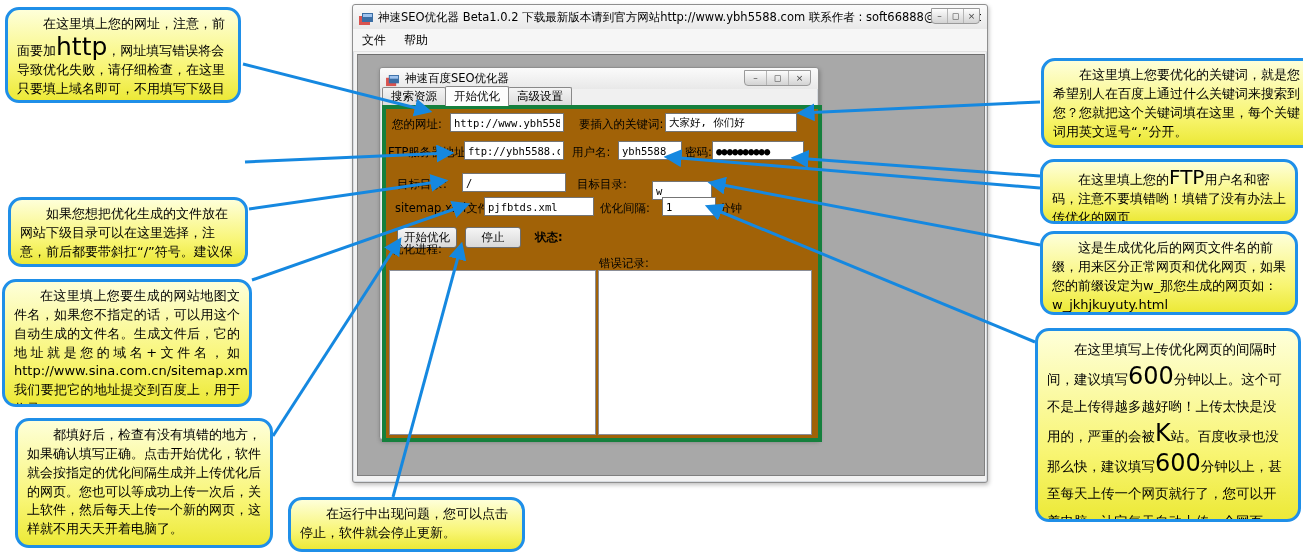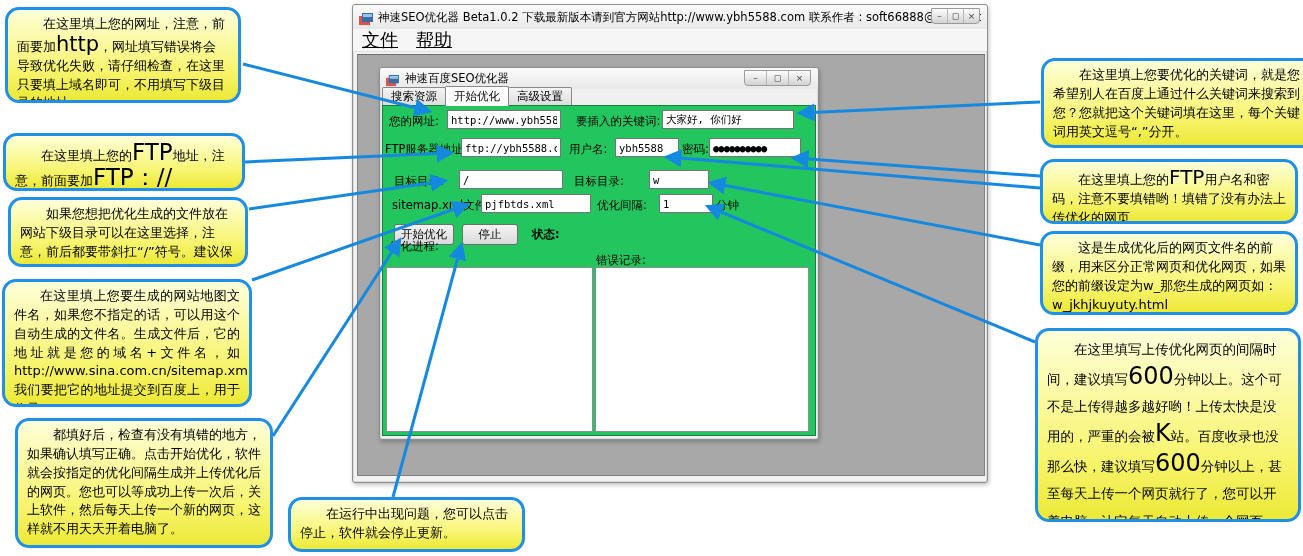--- a/index.html
+++ b/index.html
@@ -11,47 +11,47 @@
   .titlebar{position:relative;height:24px;display:flex;align-items:center;padding:0 6px;
             border-radius:3px 3px 0 0;background:linear-gradient(#fbfbfb,#e8e8e8);}
   .titlebar .title{font-size:11.5px;white-space:nowrap;overflow:hidden;margin-left:5px;}
   .appicon{width:14px;height:13px;display:inline-block;flex:0 0 auto;}
   .winbtns{position:absolute;right:7px;top:3px;display:flex;border:1px solid #9a9a9a;
            border-radius:0 0 4px 4px;overflow:hidden;background:linear-gradient(#fdfdfd,#d3d3d3);}
   .winbtn{width:15px;height:14px;display:flex;align-items:center;justify-content:center;
           font-size:9px;color:#444;border-left:1px solid #b5b5b5;line-height:1;}
   .winbtn:first-child{border-left:none;}
   .menubar{height:22px;background:#f6f6f6;border-bottom:1px solid #e2e2e2;display:flex;align-items:center;}
-  .menuitem{font-size:18px;padding:2px 9px;text-decoration:underline;}
+  .menuitem{font-size:12px;padding:2px 9px;}
   .mdi{position:absolute;left:4px;top:49px;width:626px;height:420px;background:#a8a8a8;
        border:1px solid #7f7f7f;border-top-color:#6e6e6e;}
   
   #child-window{left:21px;top:12px;width:438px;height:371px;background:#f0f0f0;}
   #child-window .titlebar{height:21px;}
   #child-window .winbtns{top:2px;}
   .tabstrip{position:absolute;left:2px;top:22px;height:16px;display:flex;align-items:flex-end;}
   .tab{font-size:11.5px;padding:1px 8px 2px 8px;background:linear-gradient(#f4f4f4,#dcdcdc);
        border:1px solid #898989;border-bottom:none;margin-right:-1px;border-radius:2px 2px 0 0;}
   .tab.active{background:#fdfdfd;position:relative;z-index:2;padding-top:2px;}
-  .tabpage{position:absolute;left:2px;top:37px;width:432px;height:329px;background:#22c55e;
-           border:1px solid #15803d;}
+  .tabpage{position:absolute;left:2px;top:37px;width:432px;height:329px;background:#a16207;
+           border:4px solid #15803d;}
   .fldlabel{position:absolute;font-size:11.5px;white-space:nowrap;}
   .fld{position:absolute;height:15px;border:1px solid #747474;background:#fff;
        font-family:"DejaVu Sans Mono",monospace;font-size:10.5px;padding:1px 3px;box-sizing:content-box;}
   .btn{position:absolute;height:19px;font-size:11.5px;border:1px solid #6e6e6e;border-radius:3px;
        background:linear-gradient(#f5f5f5,#d9d9d9);display:flex;align-items:center;justify-content:center;}
   .listbox{position:absolute;background:#fff;border:1px solid #8b8e97;}
   
   .callout{position:absolute;border:3px solid #1f8fe8;border-radius:14px;
            background:linear-gradient(180deg,#feffd9 0%,#f8f573 65%,#ece937 100%);
            box-sizing:border-box;padding:5px 9px;font-size:13px;line-height:1.45;
            z-index:10;overflow:hidden;}
   .callout .txt{text-indent:2em;}
   .callout .big{font-size:22px;line-height:1;}
-  #callout-url .big{font-size:21px;}
+  #callout-url .big{font-size:25px;}
   #callout-ftp .big{font-size:23px;}
   #callout-ftp-auth .big{font-size:20px;}
   #callout-interval{line-height:2.05;font-size:13.5px;}
   #callout-interval .big{font-size:24px;}
   #callout-sitemap .txt{text-align:justify;}
   
   #arrows{position:absolute;left:0;top:0;z-index:5;pointer-events:none;}
 </style>
 </head>
 <body>
@@ -113,21 +113,21 @@
           <span class="fldlabel" style="left:2px;top:36px;">FTP服务器地址:</span>
           <input class="fld" style="left: 78px; top: 32px; width: 92px;" value="ftp://ybh5588.com/">
           <span class="fldlabel" style="left:186px;top:36px;">用户名:</span>
           <input class="fld" style="left: 232px; top: 32px; width: 56px;" value="ybh5588">
           <span class="fldlabel" style="left:299px;top:36px;">密码:</span>
           <input class="fld" style="left: 326px; top: 32px; width: 84px; letter-spacing: -1px;" value="●●●●●●●●●●">
 
           <span class="fldlabel" style="left:11px;top:68px;">目标目录:</span>
           <input class="fld" style="left: 76px; top: 64px; width: 96px;" value="/">
           <span class="fldlabel" style="left:191px;top:68px;">目标目录:</span>
-          <input class="fld" style="left: 266px; top: 64px; width: 52px;" value="w_">
+          <input class="fld" style="left: 266px; top: 72px; width: 52px;" value="w_">
 
           <span class="fldlabel" style="left:9px;top:92px;">sitemap.xml文件名:</span>
           <input class="fld" style="left: 98px; top: 88px; width: 102px;" value="pjfbtds.xml">
           <span class="fldlabel" style="left:214px;top:92px;">优化间隔:</span>
           <input class="fld" style="left: 276px; top: 88px; width: 46px;" value="1">
           <span class="fldlabel" style="left:333px;top:92px;text-align:right;">分钟</span>
 
           <div class="btn" style="left:11px;top:118px;width:58px;">开始优化</div>
           <div class="btn" style="left:79px;top:118px;width:54px;">停止</div>
           <span class="fldlabel" style="left:149px;top:121px;font-weight:bold;">状态:</span>
@@ -158,23 +158,20 @@
       <line x1="1040" y1="176" x2="795" y2="158" marker-end="url(#ah)"></line>
       <line x1="1040" y1="188" x2="668" y2="157" marker-end="url(#ah)"></line>
       <line x1="1040" y1="245" x2="712" y2="183" marker-end="url(#ah)"></line>
       <line x1="1035" y1="342" x2="709" y2="207" marker-end="url(#ah)"></line>
     </g>
   </svg>
 
   <div class="callout" id="callout-url" style="left:5px;top:7px;width:236px;height:96px;">
     <div class="txt"><span>在这里填上您的网址，注意，前面要加</span><span class="big">http</span><span>，网址填写错误将会导致优化失败，请仔细检查，在这里只要填上域名即可，不用填写下级目录的地址</span></div>
   </div>
-  <div class="callout" id="callout-ftp" style="left:3px;top:133px;width:242px;height:58px;">
-    <div class="txt"><span>在这里填上您的</span><span class="big">FTP</span><span>地址，注意，前面要加</span><span class="big">FTP：//</span></div>
-  </div>
   <div class="callout" id="callout-dir" style="left:8px;top:197px;width:240px;height:70px;">
     <div class="txt"><span>如果您想把优化生成的文件放在网站下级目录可以在这里选择，注意，前后都要带斜扛“/”符号。建议保持默认</span></div>
   </div>
   <div class="callout" id="callout-sitemap" style="left:2px;top:279px;width:250px;height:128px;">
     <div class="txt"><span>在这里填上您要生成的网站地图文件名，如果您不指定的话，可以用这个自动生成的文件名。生成文件后，它的地址就是您的域名+文件名，如http://www.sina.com.cn/sitemap.xml，我们要把它的地址提交到百度上，用于收录。</span></div>
   </div>
   <div class="callout" id="callout-start" style="left:15px;top:418px;width:258px;height:130px;">
     <div class="txt"><span>都填好后，检查有没有填错的地方，如果确认填写正确。点击开始优化，软件就会按指定的优化间隔生成并上传优化后的网页。您也可以等成功上传一次后，关上软件，然后每天上传一个新的网页，这样就不用天天开着电脑了。</span></div>
   </div>
   <div class="callout" id="callout-stop" style="left:288px;top:497px;width:237px;height:55px;">

